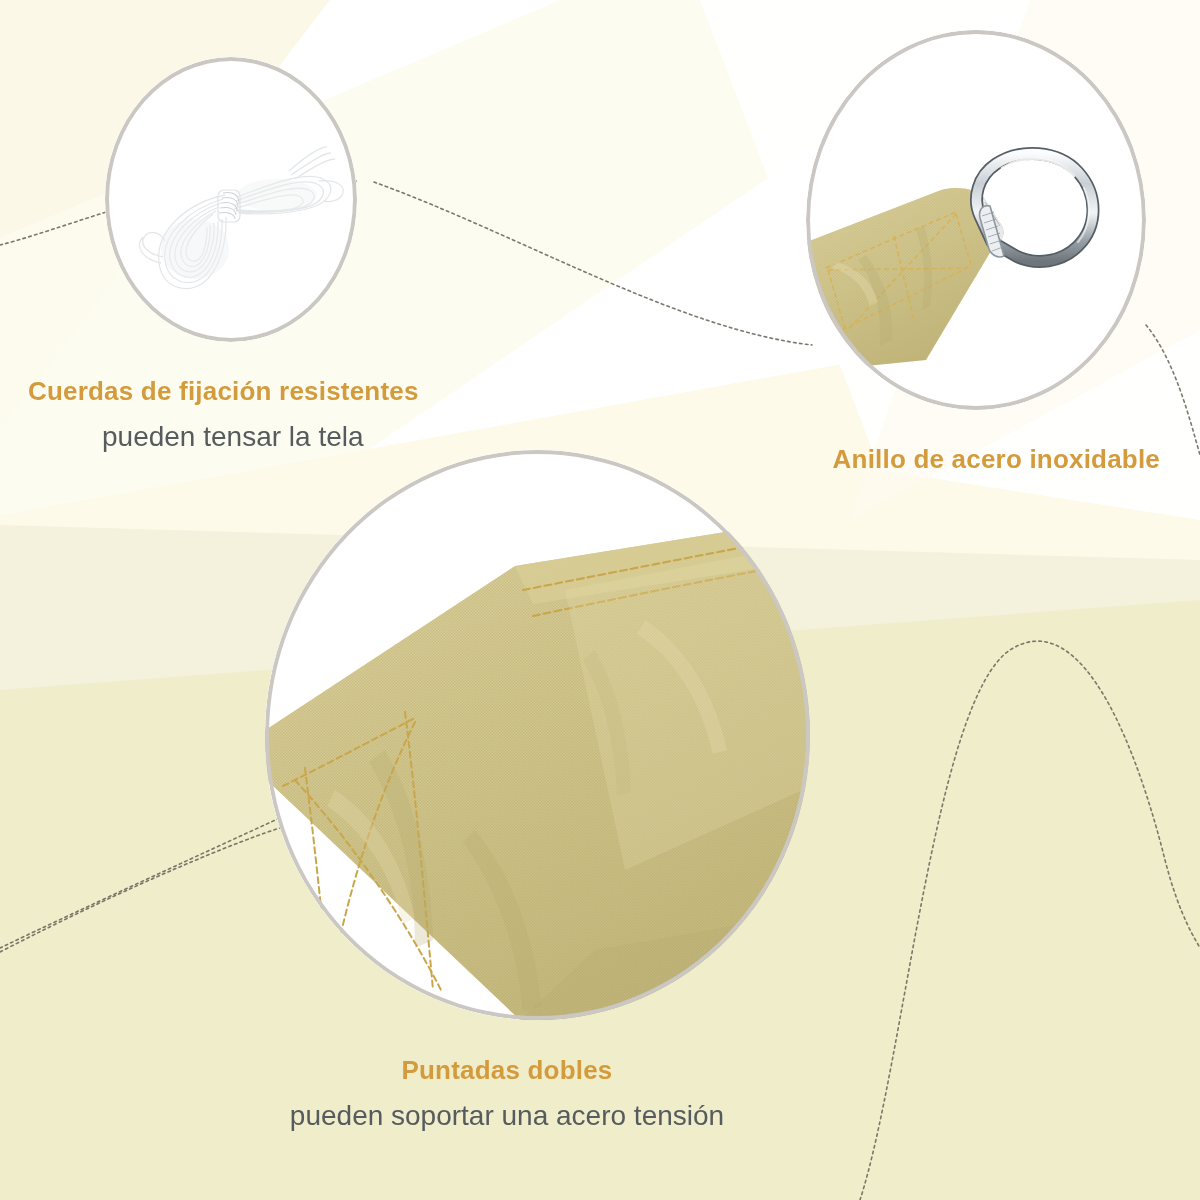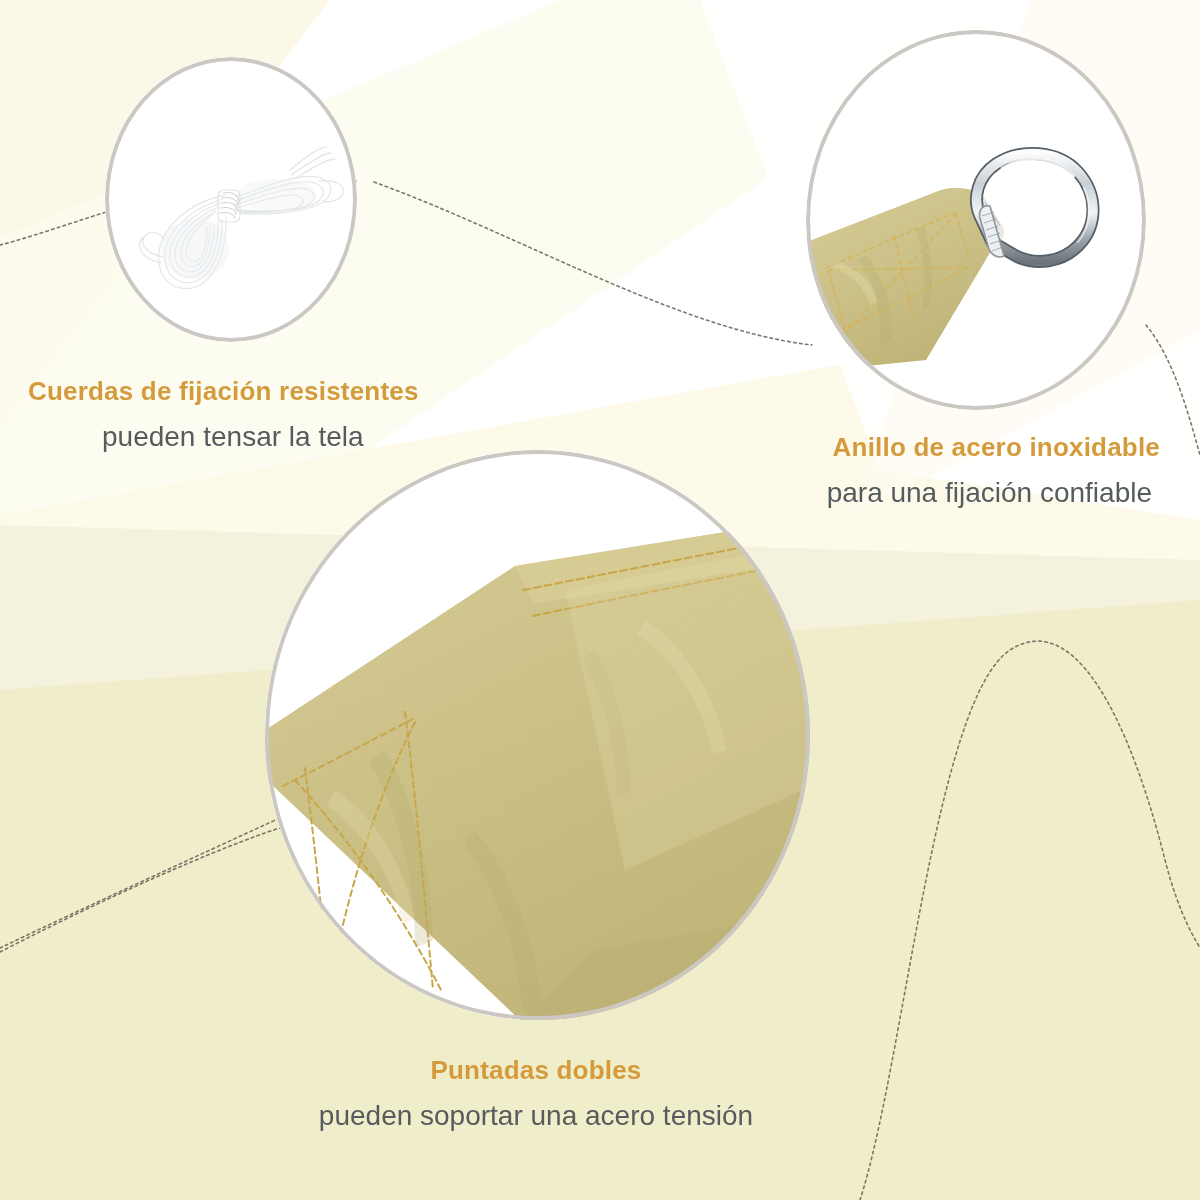--- a/index.html
+++ b/index.html
@@ -39,25 +39,25 @@
     letter-spacing:.2px;white-space:nowrap;line-height:1.25;
   }
   .subline{
     font-size:28px;color:#565b5e;font-weight:normal;
     white-space:nowrap;line-height:1.3;
   }
 
   #txt-rope{left:28px;top:375px;text-align:left;}
   #txt-rope .subline{margin-top:11px;margin-left:74px;}
 
-  #txt-ring{left:1160px;top:431px;transform:translateX(-100%);text-align:right;}
+  #txt-ring{left:1160px;top:443px;transform:translateX(-100%);text-align:right;}
   #txt-ring .headline{text-align:right;}
   #txt-ring .subline{margin-top:11px;text-align:right;margin-right:8px;}
 
-  #txt-stitch{left:536px;top:1054px;transform:translateX(-50%);text-align:center;}
+  #txt-stitch{left:507px;top:1054px;transform:translateX(-50%);text-align:center;}
   #txt-stitch .subline{margin-top:11px;}
 </style>
 </head>
 <body>
 
 <div id="stage">
 
   <svg class="bg-layer" viewBox="0 0 1200 1200" preserveAspectRatio="none">
     <rect x="0" y="0" width="1200" height="1200" fill="#ffffff"></rect>
 
@@ -264,21 +264,20 @@
     <div class="ring"></div>
   </div>
 
   <div class="txtblock" id="txt-rope">
     <div class="headline">Cuerdas de fijación resistentes</div>
     <div class="subline">pueden tensar la tela</div>
   </div>
 
   <div class="txtblock" id="txt-ring">
     <div class="headline">Anillo de acero inoxidable</div>
-    <div class="subline">para una fijación confiable</div>
   </div>
 
   <div class="txtblock" id="txt-stitch">
     <div class="headline">Puntadas dobles</div>
     <div class="subline">pueden soportar una acero tensión</div>
   </div>
 
 </div>
 
 </body></html>

